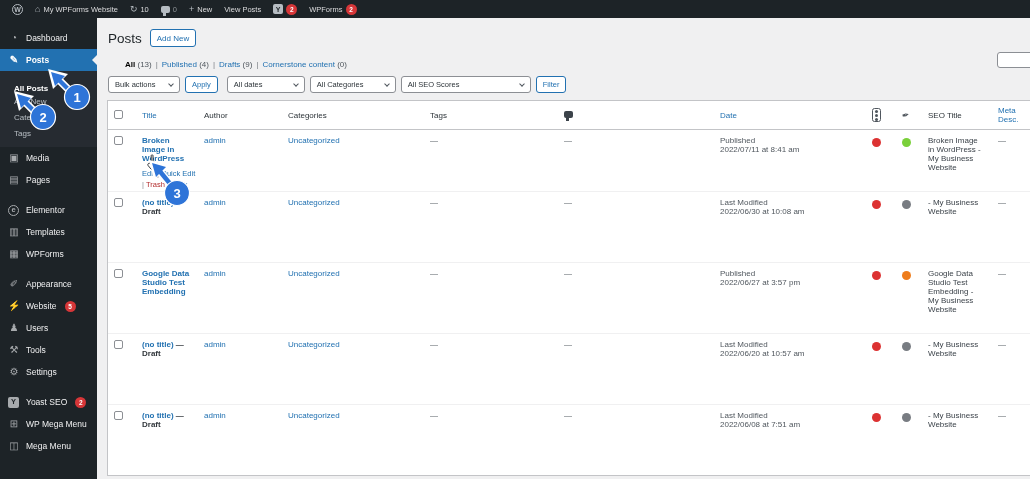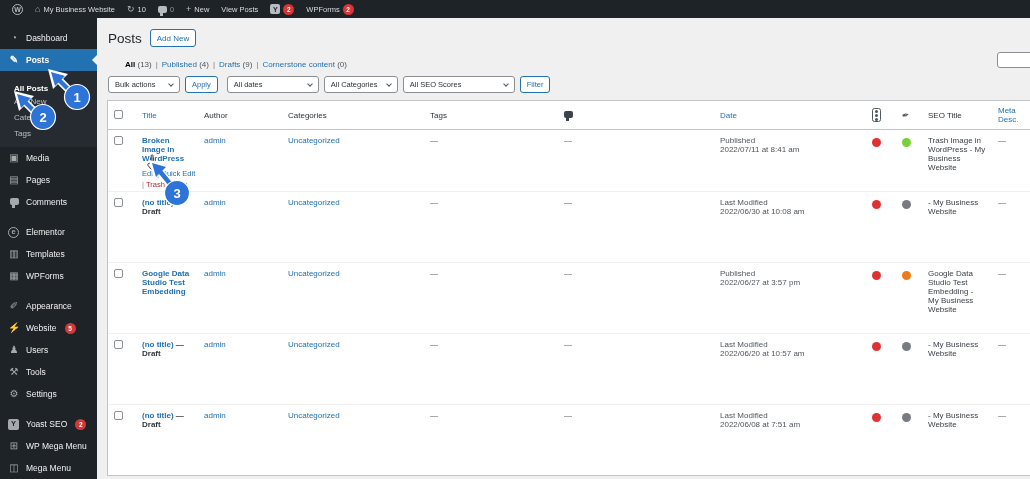--- a/index.html
+++ b/index.html
@@ -106,21 +106,21 @@
 <body>
 
 <div class="screen">
 
   <div class="adminbar">
     <div class="ab-item">
       <span class="wp-logo">W</span>
     </div>
     <div class="ab-item">
       <span class="ab-ic">⌂</span>
-      <span>My Business Website</span>
+      <span>My WPForms Website</span>
     </div>
     <div class="ab-item">
       <span class="ab-ic">↻</span>
       <span>10</span>
     </div>
     <div class="ab-item">
       <span class="bubble" style="color:#b6bcc2"></span>
       <span class="ab-dim">0</span>
     </div>
     <div class="ab-item">
@@ -164,24 +164,20 @@
         </div>
     </div>
     <div class="m-item">
       <span class="mi">▣</span>
       <span>Media</span>
     </div>
     <div class="m-item">
       <span class="mi">▤</span>
       <span>Pages</span>
     </div>
-    <div class="m-item">
-      <span class="mi" style="color:#a7aaad"><span class="bubble" style="color:#a7aaad"></span></span>
-      <span>Comments</span>
-    </div>
     <div class="m-item gap">
       <span class="mi">
           <span class="e-circ">e</span>
         </span>
       <span>Elementor</span>
     </div>
     <div class="m-item">
       <span class="mi">▥</span>
       <span>Templates</span>
     </div>
@@ -243,29 +239,29 @@
       <span class="vsep">|</span>
       <span><a>Cornerstone content</a> <span class="cnt">(0)</span></span>
     </div>
 
     <div class="filterbar">
       <span class="wpselect" style="width:72px">
         <span>Bulk actions</span>
           <span class="caret"></span>
       </span>
       <span class="btn">Apply</span>
-      <span class="wpselect" style="width:92px; margin-left:4px">
+      <span class="wpselect" style="width:78px; margin-left:4px">
         <span>All dates</span>
           <span class="caret"></span>
       </span>
-      <span class="wpselect" style="width:74px">
+      <span class="wpselect" style="width:86px">
         <span>All Categories</span>
           <span class="caret"></span>
       </span>
-      <span class="wpselect" style="width:112px">
+      <span class="wpselect" style="width:130px">
         <span>All SEO Scores</span>
           <span class="caret"></span>
       </span>
       <span class="btn">Filter</span>
     </div>
 
     <div class="card">
       <table>
         <colgroup>
           <col style="width:28px">
@@ -315,21 +311,21 @@
             <td><a class="a-link">admin</a></td>
             <td><a class="a-link">Uncategorized</a></td>
             <td><span class="muted">—</span></td>
             <td><span class="muted">—</span></td>
             <td class="muted">
                 <div>Published</div>
                 <div>2022/07/11 at 8:41 am</div>
               </td>
             <td><span class="dot" style="background: rgb(220, 50, 50);"></span></td>
             <td><span class="dot" style="background: rgb(122, 208, 58);"></span></td>
-            <td><span>Trash Image in WordPress - My Business Website</span></td>
+            <td><span>Broken Image in WordPress - My Business Website</span></td>
             <td><span class="muted">—</span></td>
           </tr>
           <tr>
             <td style="height:71px"><span class="cb"></span></td>
             <td><a class="t-link">(no title)</a> <span class="t-state">— Draft</span></td>
             <td><a class="a-link">admin</a></td>
             <td><a class="a-link">Uncategorized</a></td>
             <td><span class="muted">—</span></td>
             <td><span class="muted">—</span></td>
             <td class="muted">

